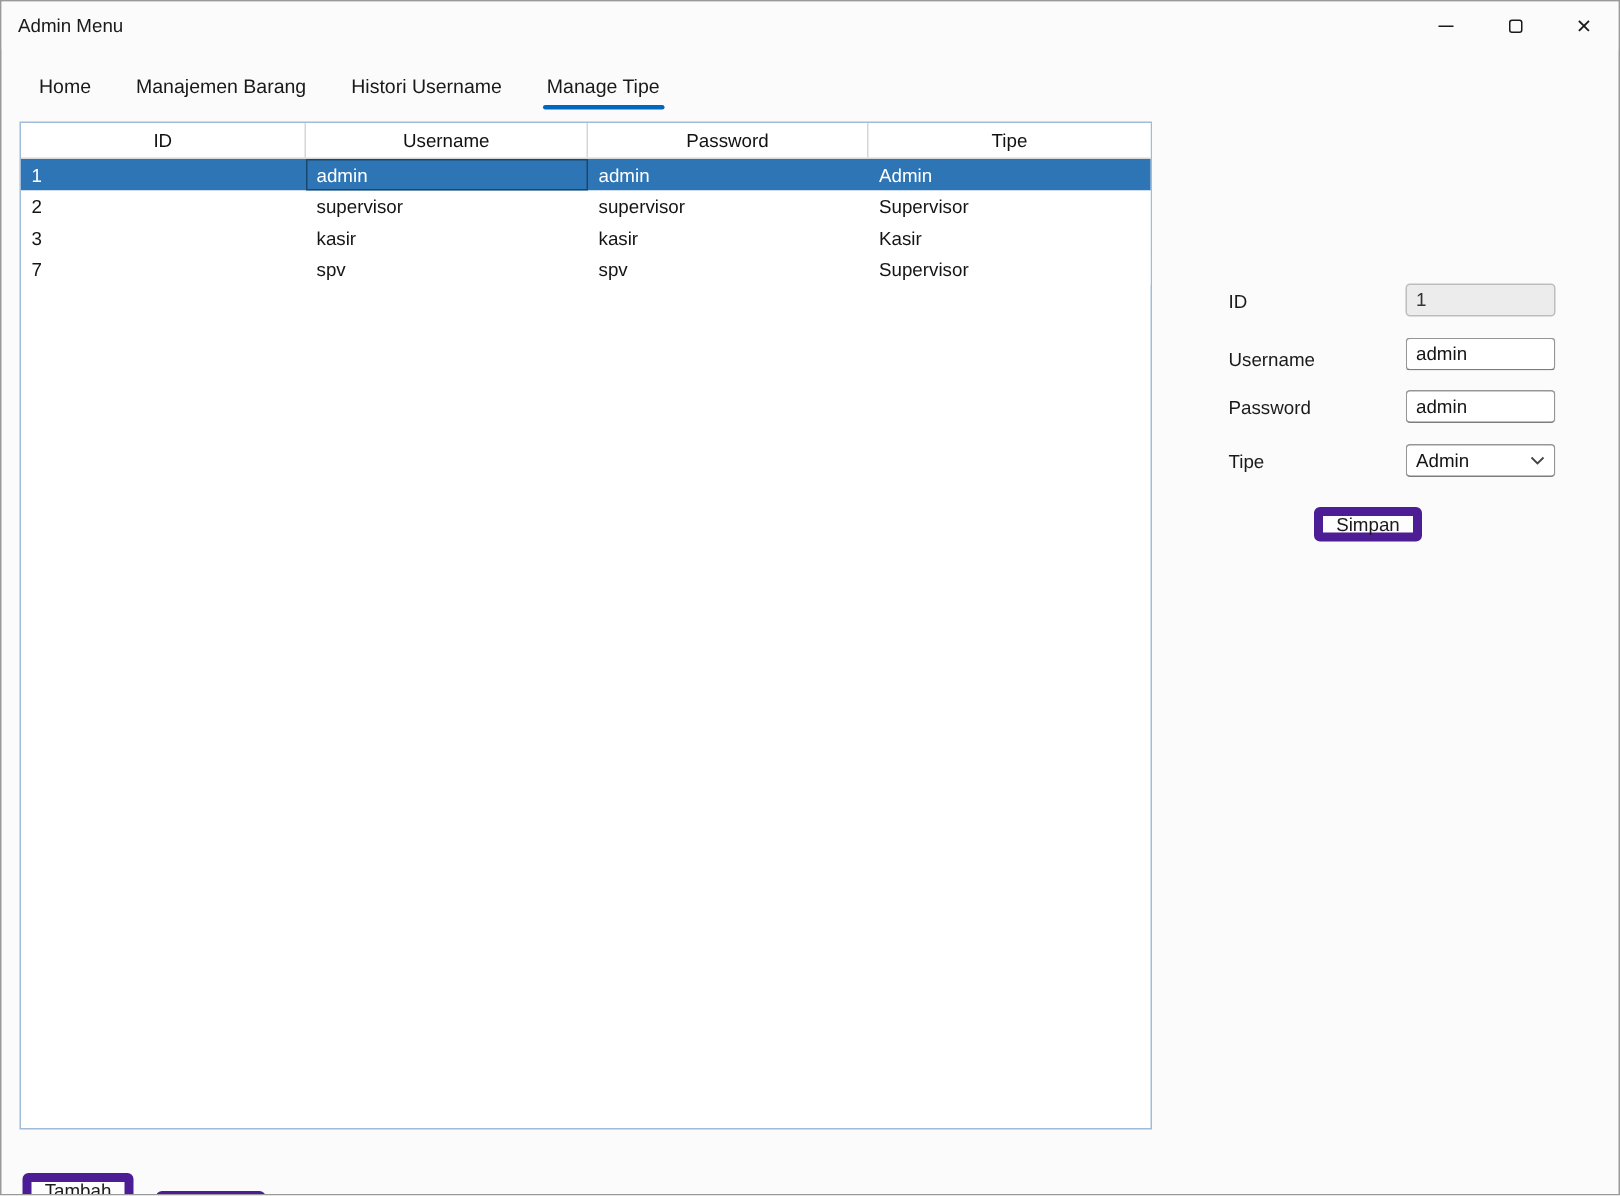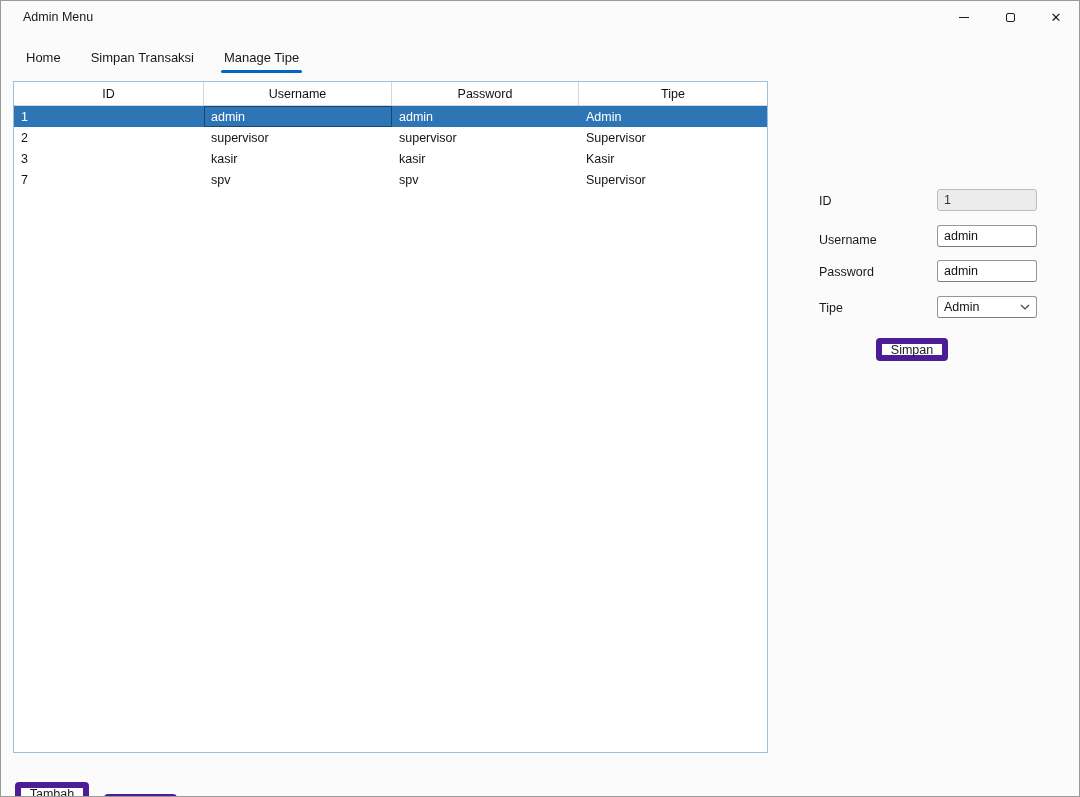--- a/index.html
+++ b/index.html
@@ -14,21 +14,21 @@
     width: 1080px; height: 797px;
     background: #fbfbfb;
     border: 1px solid #9a9a9a;
     overflow: hidden;
   }
 
   
   .titlebar {
     position: absolute; top: 0; left: 0; right: 0; height: 32px;
     display: flex; align-items: center;
-    padding-left: 22px;
+    padding-left: 11px;
     background: #fbfbfb;
   }
   .titlebar .title { font-size: 12.5px; color: #1a1a1a; }
   .win-controls {
     position: absolute; top: 0; right: 0; height: 32px;
     display: flex;
   }
   .win-btn {
     width: 46px; height: 32px;
     display: flex; align-items: center; justify-content: center;
@@ -150,21 +150,24 @@
         <span class="close-glyph">✕</span>
       </div>
     </div>
   </div>
 
   <div class="tabs">
     <div class="tab">
       <span>Home</span>
     </div>
     <div class="tab">
-      <span>Simpan Transaksi</span>
+      <span>Manajemen Barang</span>
+    </div>
+    <div class="tab">
+      <span>Histori Username</span>
     </div>
     <div class="tab active">
       <span>Manage Tipe</span>
     </div>
   </div>
 
   <div class="table-wrap">
     <div class="thead">
       <div class="th col-0">ID</div>
       <div class="th col-1">Username</div>

